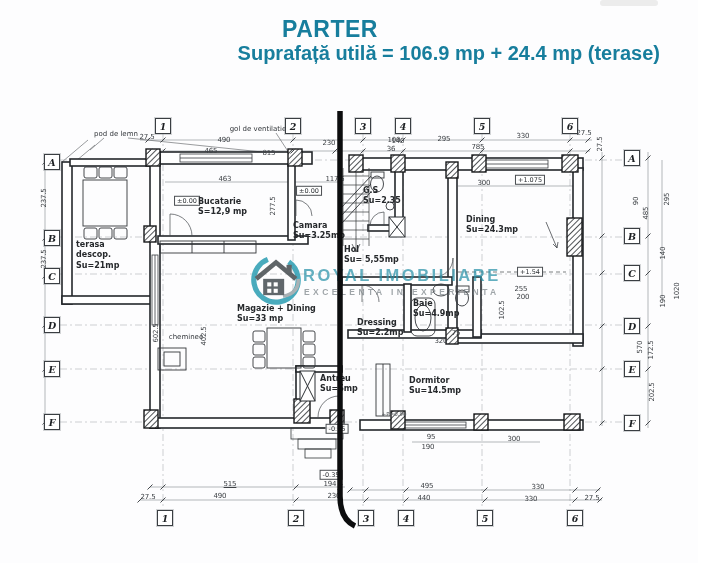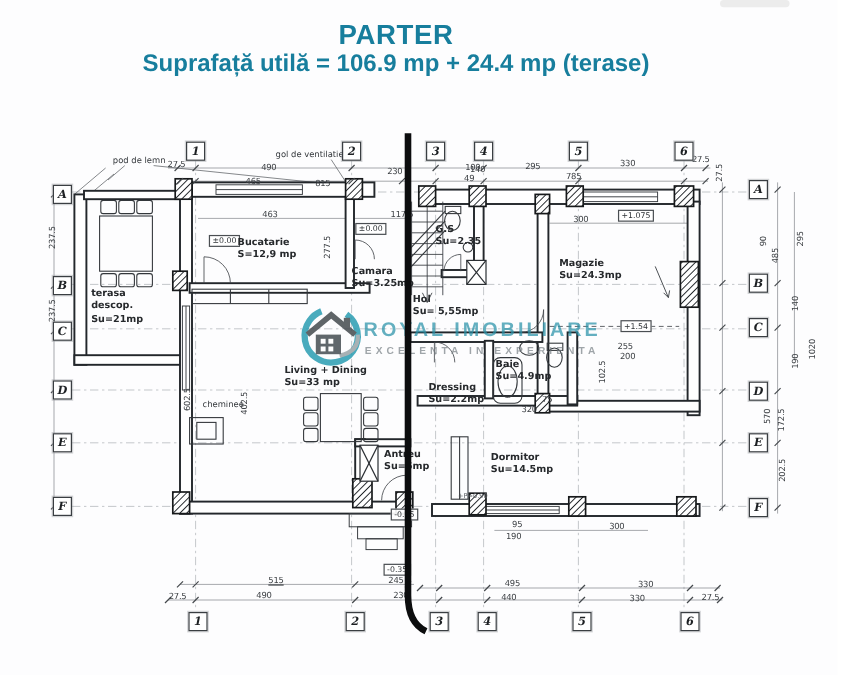--- a/index.html
+++ b/index.html
@@ -1,21 +1,21 @@
 <!DOCTYPE html>
 <html><head>
 <meta charset="utf-8">
 <style>
   html,body{margin:0;padding:0;background:#ffffff;}
   .canvas{position:relative;width:698px;height:563px;background:#fdfdfe;overflow:hidden;
           font-family:"DejaVu Sans",sans-serif;}
   .title-block{position:absolute;left:0;top:16px;width:660px;text-align:center;
                color:#177e9d;font-family:"Liberation Sans",sans-serif;line-height:1.15;}
   .title-line1{font-size:23px;font-weight:800;letter-spacing:.5px;}
-  .title-line2{font-size:20px;font-weight:800;}
+  .title-line2{font-size:20px;font-weight:800;text-align:right;}
   .layer{position:absolute;left:0;top:0;width:705px;height:563px;}
   svg.draw{position:absolute;left:0;top:0;}
   .dim{position:absolute;font-size:7px;color:#3d4145;transform:translate(-50%,-50%);
        white-space:nowrap;letter-spacing:-0.2px;}
   .dim.r90{transform:translate(-50%,-50%) rotate(-90deg);}
   .level{position:absolute;font-size:6.5px;color:#2e3236;border:0.8px solid #4a4e52;
          background:rgba(255,255,255,.92);padding:0 2px;transform:translate(-50%,-50%);
          white-space:nowrap;line-height:1.3;}
   .plabel{position:absolute;font-size:7px;color:#33373b;transform:translate(-50%,-50%);
           white-space:nowrap;}
@@ -314,21 +314,21 @@
       <div class="dim" style="left: 147px; top: 137px;">27.5</div>
       <div class="dim" style="left: 224px; top: 140px;">490</div>
       <div class="dim" style="left: 329px; top: 143px;">230</div>
       <div class="dim" style="left: 211px; top: 151px;">465</div>
       <div class="dim" style="left: 269px; top: 153px;">815</div>
       <div class="dim" style="left: 398px; top: 141px;">140</div>
       <div class="dim" style="left: 444px; top: 139px;">295</div>
       <div class="dim" style="left: 523px; top: 136px;">330</div>
       <div class="dim" style="left: 584px; top: 133px;">27.5</div>
       <div class="dim" style="left: 478px; top: 147px;">785</div>
-      <div class="dim" style="left: 391px; top: 149px;">49</div>
+      <div class="dim" style="left: 391px; top: 149px;">36</div>
       <div class="dim" style="left: 394px; top: 140px;">100</div>
       <div class="dim" style="left: 225px; top: 179px;">463</div>
       <div class="dim" style="left: 335px; top: 179px;">117.5</div>
       <div class="dim" style="left: 484px; top: 183px;">300</div>
       <div class="dim r90" style="left: 44px; top: 198px;">237.5</div>
       <div class="dim r90" style="left: 44px; top: 259px;">237.5</div>
       <div class="dim r90" style="left: 600px; top: 144px;">27.5</div>
       <div class="dim r90" style="left: 636px; top: 201px;">90</div>
       <div class="dim r90" style="left: 667px; top: 199px;">295</div>
       <div class="dim r90" style="left: 646px; top: 213px;">485</div>
@@ -338,21 +338,21 @@
       <div class="dim r90" style="left: 640px; top: 347px;">570</div>
       <div class="dim r90" style="left: 651px; top: 350px;">172.5</div>
       <div class="dim r90" style="left: 652px; top: 392px;">202.5</div>
       <div class="dim r90" style="left: 156px; top: 333px;">602.5</div>
       <div class="dim r90" style="left: 204px; top: 336px;">402.5</div>
       <div class="dim r90" style="left: 273px; top: 206px;">277.5</div>
       <div class="dim r90" style="left: 502px; top: 310px;">102.5</div>
       <div class="dim" style="left: 230px; top: 484px; text-decoration: underline;">515</div>
       <div class="dim" style="left: 220px; top: 496px;">490</div>
       <div class="dim" style="left: 148px; top: 497px;">27.5</div>
-      <div class="dim" style="left: 330px; top: 484px;">245</div>
+      <div class="dim" style="left: 330px; top: 484px;">194</div>
       <div class="dim" style="left: 334px; top: 496px;">230</div>
       <div class="dim" style="left: 431px; top: 437px;">95</div>
       <div class="dim" style="left: 428px; top: 447px;">190</div>
       <div class="dim" style="left: 514px; top: 439px;">300</div>
       <div class="dim" style="left: 427px; top: 486px;">495</div>
       <div class="dim" style="left: 424px; top: 498px;">440</div>
       <div class="dim" style="left: 538px; top: 487px;">330</div>
       <div class="dim" style="left: 531px; top: 499px;">330</div>
       <div class="dim" style="left: 592px; top: 498px;">27.5</div>
       <div class="dim" style="left: 521px; top: 289px;">255</div>
@@ -379,30 +379,30 @@
       </div>
       <div class="room" style="left: 344px; top: 245px;">
         <span>Hol</span>
         <span>Su= 5,55mp</span>
       </div>
       <div class="room" style="left: 363px; top: 186px;">
         <span>G.S</span>
         <span>Su=2.35</span>
       </div>
       <div class="room" style="left: 466px; top: 215px;">
-        <span>Magazie</span>
+        <span>Dining</span>
         <span>Su=24.3mp</span>
       </div>
       <div class="room" style="left: 76px; top: 240px;">
         <span>terasa</span>
         <span>descop.</span>
         <span>Su=21mp</span>
       </div>
       <div class="room" style="left: 237px; top: 304px;">
-        <span>Living + Dining</span>
+        <span>Magazie + Dining</span>
         <span>Su=33 mp</span>
       </div>
       <div class="room" style="left: 357px; top: 318px;">
         <span>Dressing</span>
         <span>Su=2.2mp</span>
       </div>
       <div class="room" style="left: 413px; top: 299px;">
         <span>Baie</span>
         <span>Su=4.9mp</span>
       </div>

